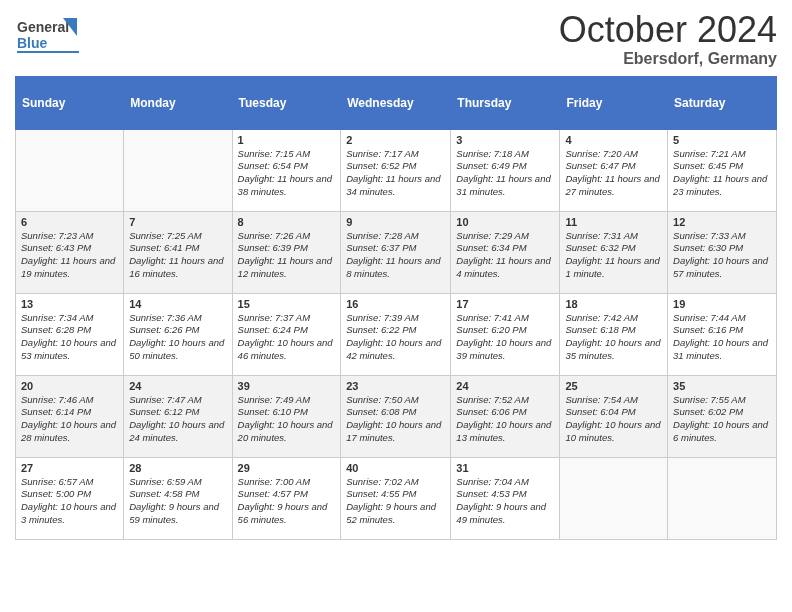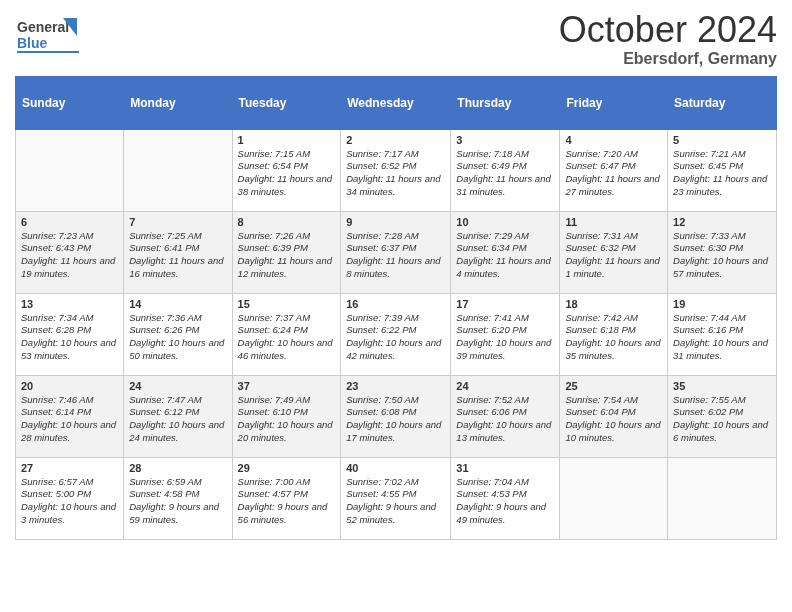--- a/index.html
+++ b/index.html
@@ -207,21 +207,21 @@
         <tr>
           <td>
             <span class="day-number">20</span>
             <div class="day-info">Sunrise: 7:46 AM<br>Sunset: 6:14 PM<br>Daylight: 10 hours and 28 minutes.</div>
           </td>
           <td>
             <span class="day-number">24</span>
             <div class="day-info">Sunrise: 7:47 AM<br>Sunset: 6:12 PM<br>Daylight: 10 hours and 24 minutes.</div>
           </td>
           <td>
-            <span class="day-number">37</span>
+            <span class="day-number">39</span>
             <div class="day-info">Sunrise: 7:49 AM<br>Sunset: 6:10 PM<br>Daylight: 10 hours and 20 minutes.</div>
           </td>
           <td>
             <span class="day-number">23</span>
             <div class="day-info">Sunrise: 7:50 AM<br>Sunset: 6:08 PM<br>Daylight: 10 hours and 17 minutes.</div>
           </td>
           <td>
             <span class="day-number">24</span>
             <div class="day-info">Sunrise: 7:52 AM<br>Sunset: 6:06 PM<br>Daylight: 10 hours and 13 minutes.</div>
           </td>

